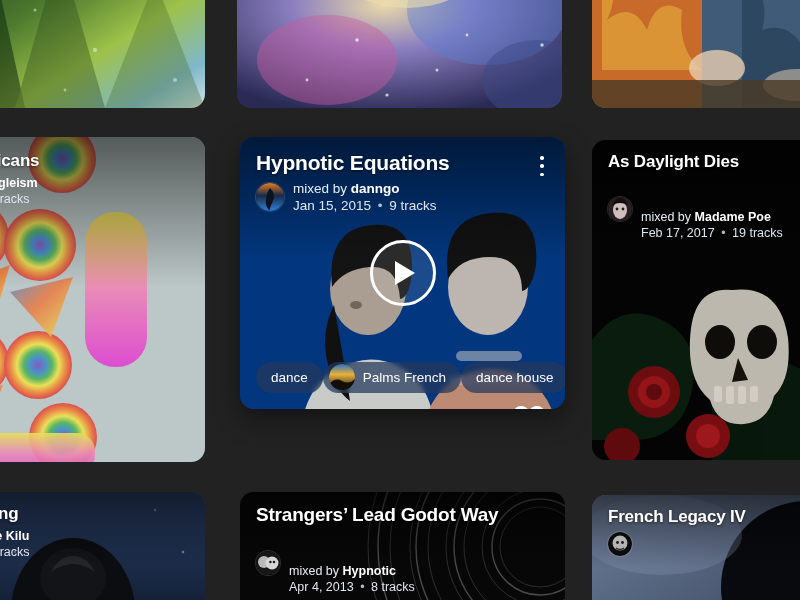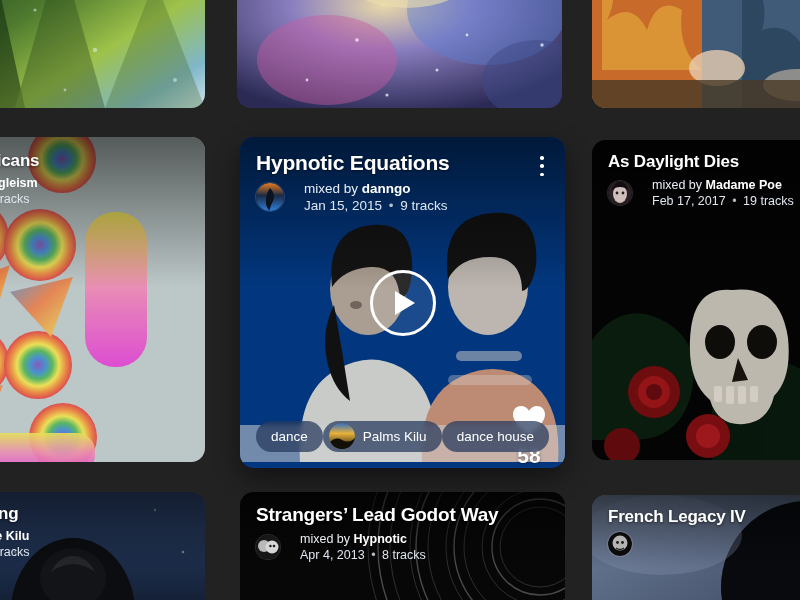--- a/index.html
+++ b/index.html
@@ -22,45 +22,45 @@
     position:absolute; left:0; right:0; top:0; height:46%;
     background:linear-gradient(to bottom, rgba(0,0,0,.55), rgba(0,0,0,0));
     pointer-events:none;
   }
   .meta{ position:absolute; left:16px; top:14px; right:40px; z-index:5; }
   .meta .title{
     color:#ffffff; font-weight:bold; letter-spacing:-.2px;
     text-shadow:0 1px 3px rgba(0,0,0,.55);
     white-space:nowrap;
   }
-  .byline-row{ display:flex; align-items:center; margin-top:5px;gap:11px; }
+  .byline-row{ display:flex; align-items:center; margin-top:5px; }
   .avatar{
     border-radius:50%; flex:0 0 auto; overflow:hidden;
     box-shadow:0 0 0 1px rgba(255,255,255,.15);
   }
   .byline{ margin-left:9px; line-height:1.28; }
   .byline .l1{ color:#e9eef5; }
   .byline .l1 b{ color:#ffffff; font-weight:bold; }
   .byline .l2{ color:#dfe6ef; }
   .dot{ opacity:.8; padding:0 3px; }
 
   
   .big .title{ font-size:21px; }
   .big .avatar{ width:28px; height:28px; }
   .big .byline{ font-size:13.5px; }
 
   
   .sm .title{ font-size:17px; }
   .sm .avatar{ width:24px; height:24px; }
-  .sm .byline{ font-size:12.5px; }
+  .sm .byline{ font-size:12.5px;margin-top:32px; }
   .sm .meta{ left:16px; top:12px; right:16px; }
 
   
   #featured{
-    left:240px; top:137px; width:325px; height:331px;
+    left:240px; top:137px; width:325px; height:272px;
     background:#02377f;
     box-shadow:0 10px 26px rgba(0,0,0,.45);
   }
   .kebab{
     position:absolute; right:14px; top:16px; z-index:7;
     width:18px; height:26px; display:flex; flex-direction:column;
     align-items:center; justify-content:space-between; padding:3px 0;
     cursor:pointer;
   }
   .kebab i{ display:block; width:3.5px; height:3.5px; border-radius:50%; background:#fff; }
@@ -319,21 +319,21 @@
               <linearGradient id="palm" x1="0" y1="0" x2="0" y2="1">
                 <stop offset="0%" stop-color="#2f6fc0"></stop>
                   <stop offset="40%" stop-color="#e8b23a"></stop>
                 <stop offset="100%" stop-color="#16130c"></stop>
               </linearGradient>
             </defs>
             <circle cx="13" cy="13" r="13" fill="url(#palm)"></circle>
             <path d="M0 20 q7 -7 13 -3 q7 4 13 -2 v11 H0Z" fill="#120f09"></path>
           </svg>
         </span>
-        <span>Palms Kilu</span>
+        <span>Palms French</span>
       </div>
       <div class="tag">
         <span>dance house</span>
       </div>
     </div>
   </div>
 
   <div class="card sm" id="c-mid-right">
     <svg class="art" viewBox="0 0 253 320" preserveAspectRatio="xMidYMid slice">
       <rect width="253" height="320" fill="#050505"></rect>

